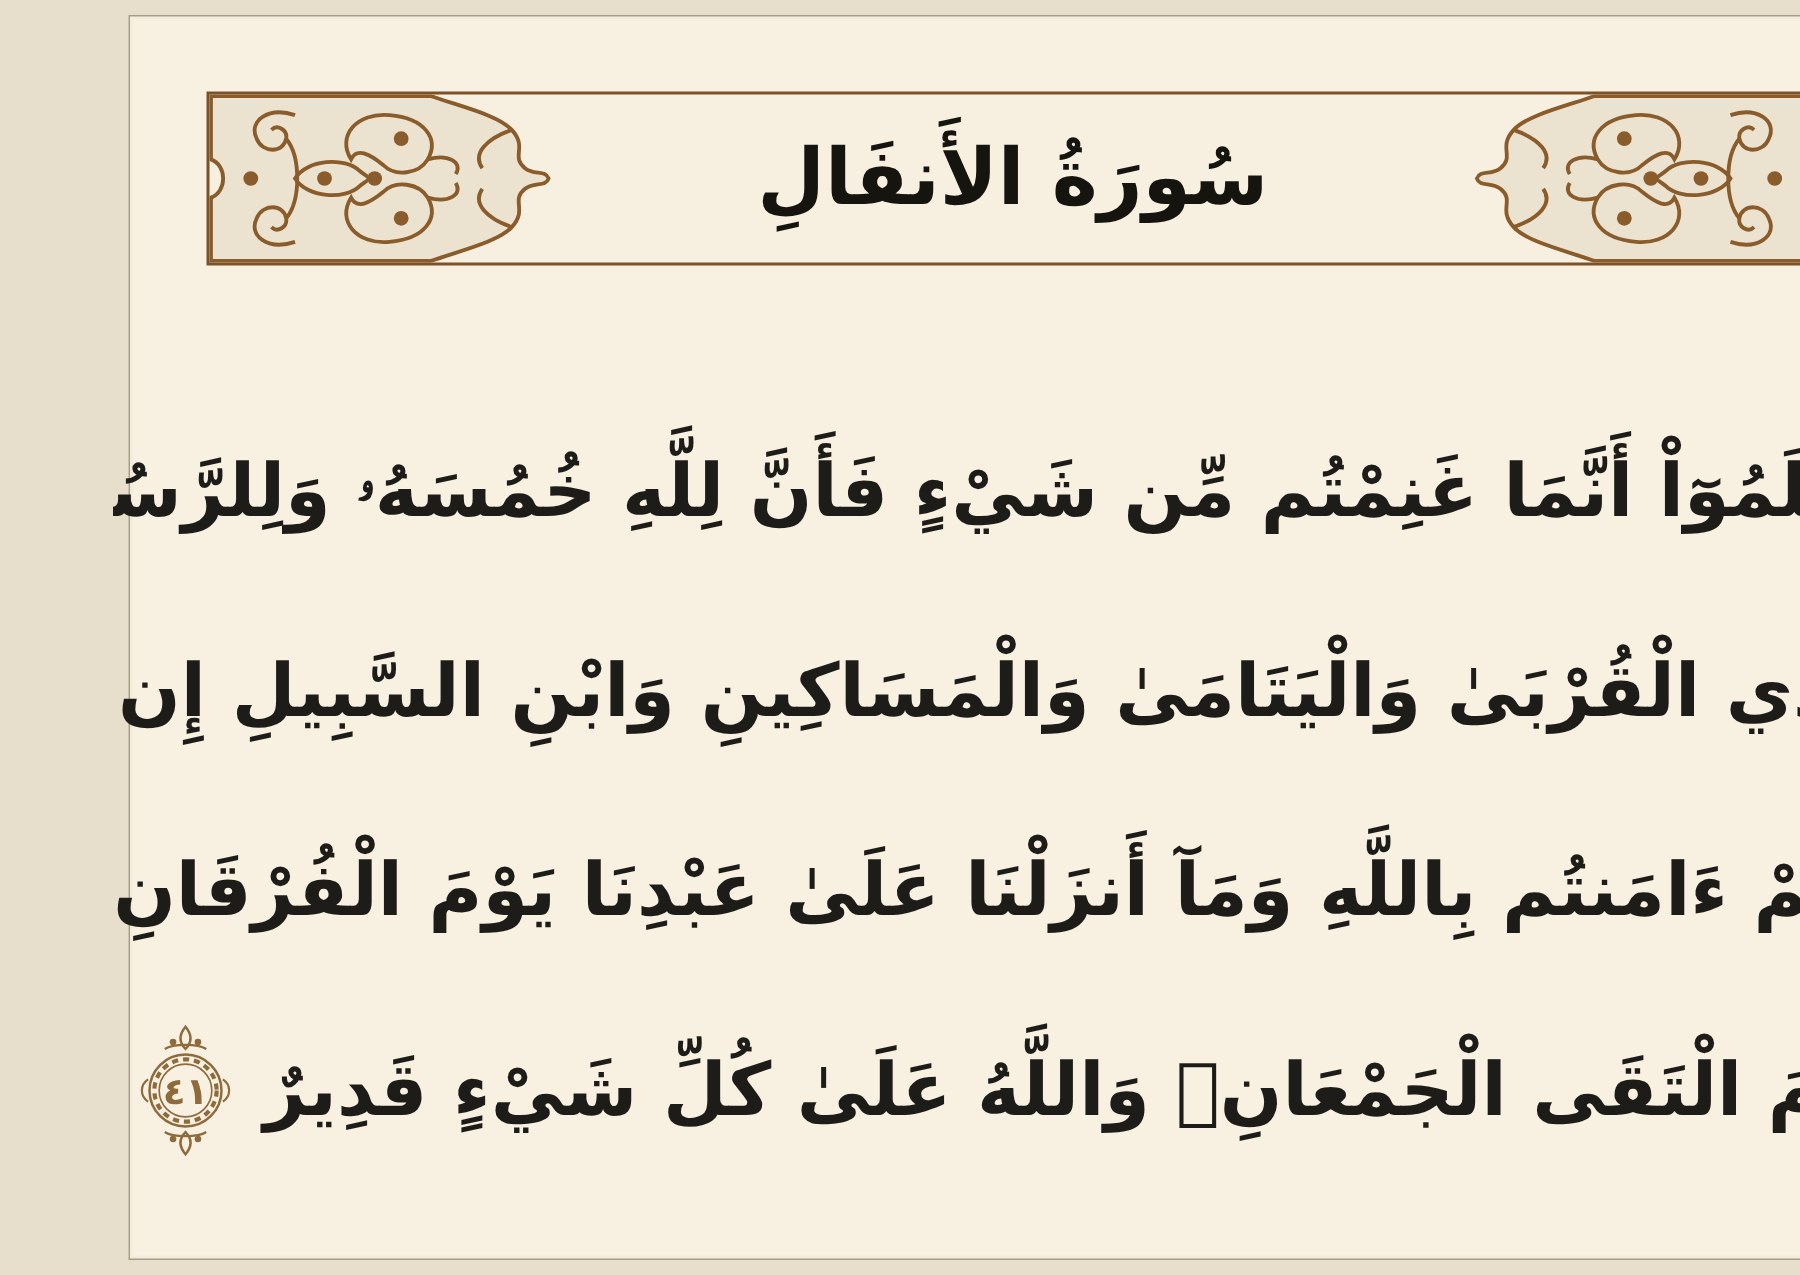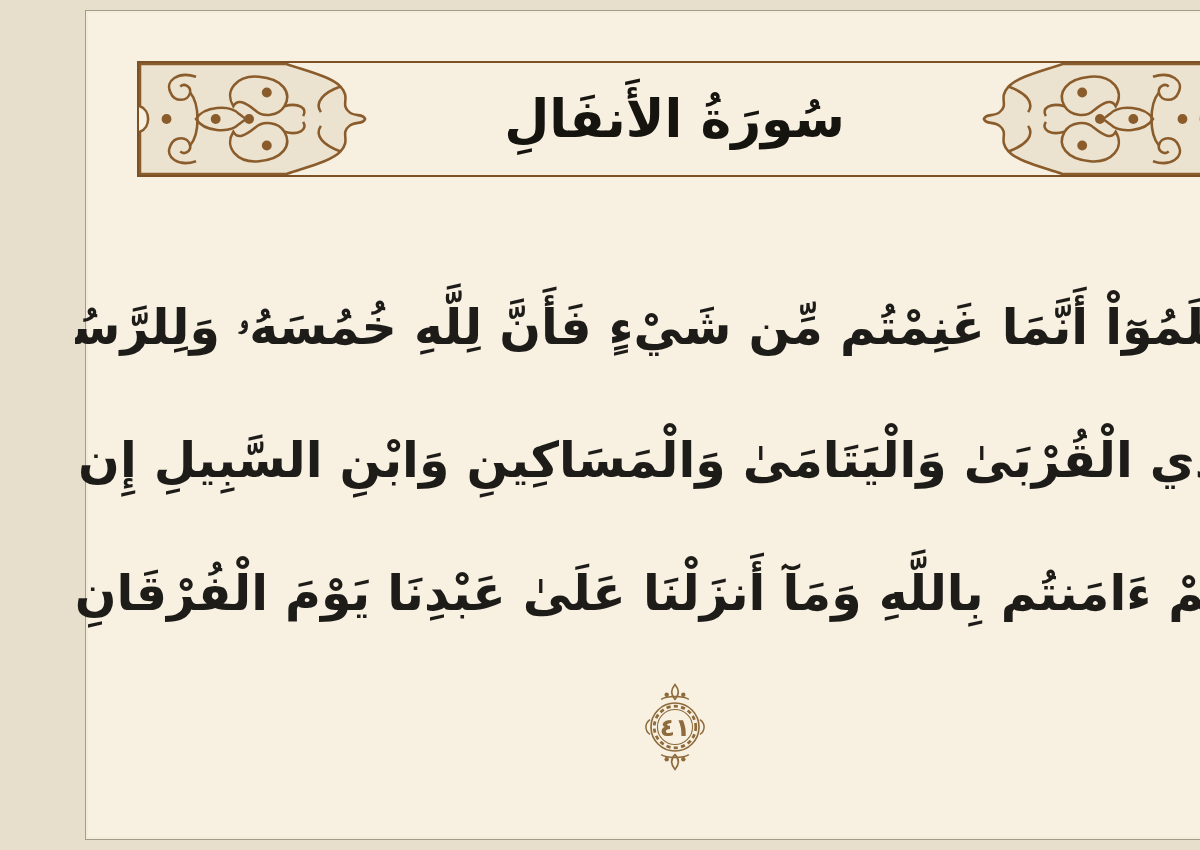--- a/index.html
+++ b/index.html
@@ -127,20 +127,21 @@
 
     <div class="verse-line">
       <span class="txt">وَلِذِي الْقُرْبَىٰ وَالْيَتَامَىٰ وَالْمَسَاكِينِ وَابْنِ السَّبِيلِ إِن</span>
     </div>
 
     <div class="verse-line">
       <span class="txt">كُنتُمْ ءَامَنتُم بِاللَّهِ وَمَآ أَنزَلْنَا عَلَىٰ عَبْدِنَا يَوْمَ الْفُرْقَانِ</span>
     </div>
 
     <div class="verse-line">
+      <span class="txt">يَوْمَ الْتَقَى الْجَمْعَانِۗ وَاللَّهُ عَلَىٰ كُلِّ شَيْءٍ قَدِيرٌ</span>
 
       <svg class="medallion-svg" width="72" height="92" viewBox="0 0 78 96" xmlns="http://www.w3.org/2000/svg">
 
         <path d="M39,2 C34,8 34,13 39,18 C44,13 44,8 39,2 Z" fill="none" stroke="#8e6b3c" stroke-width="1.8"></path>
         <circle cx="30" cy="13" r="2.4" fill="#8e6b3c"></circle>
         <circle cx="48" cy="13" r="2.4" fill="#8e6b3c"></circle>
         <path d="M24,18 C30,14 48,14 54,18" fill="none" stroke="#8e6b3c" stroke-width="1.6"></path>
 
         <path d="M39,94 C34,88 34,83 39,78 C44,83 44,88 39,94 Z" fill="none" stroke="#8e6b3c" stroke-width="1.8"></path>
         <circle cx="30" cy="83" r="2.4" fill="#8e6b3c"></circle>

